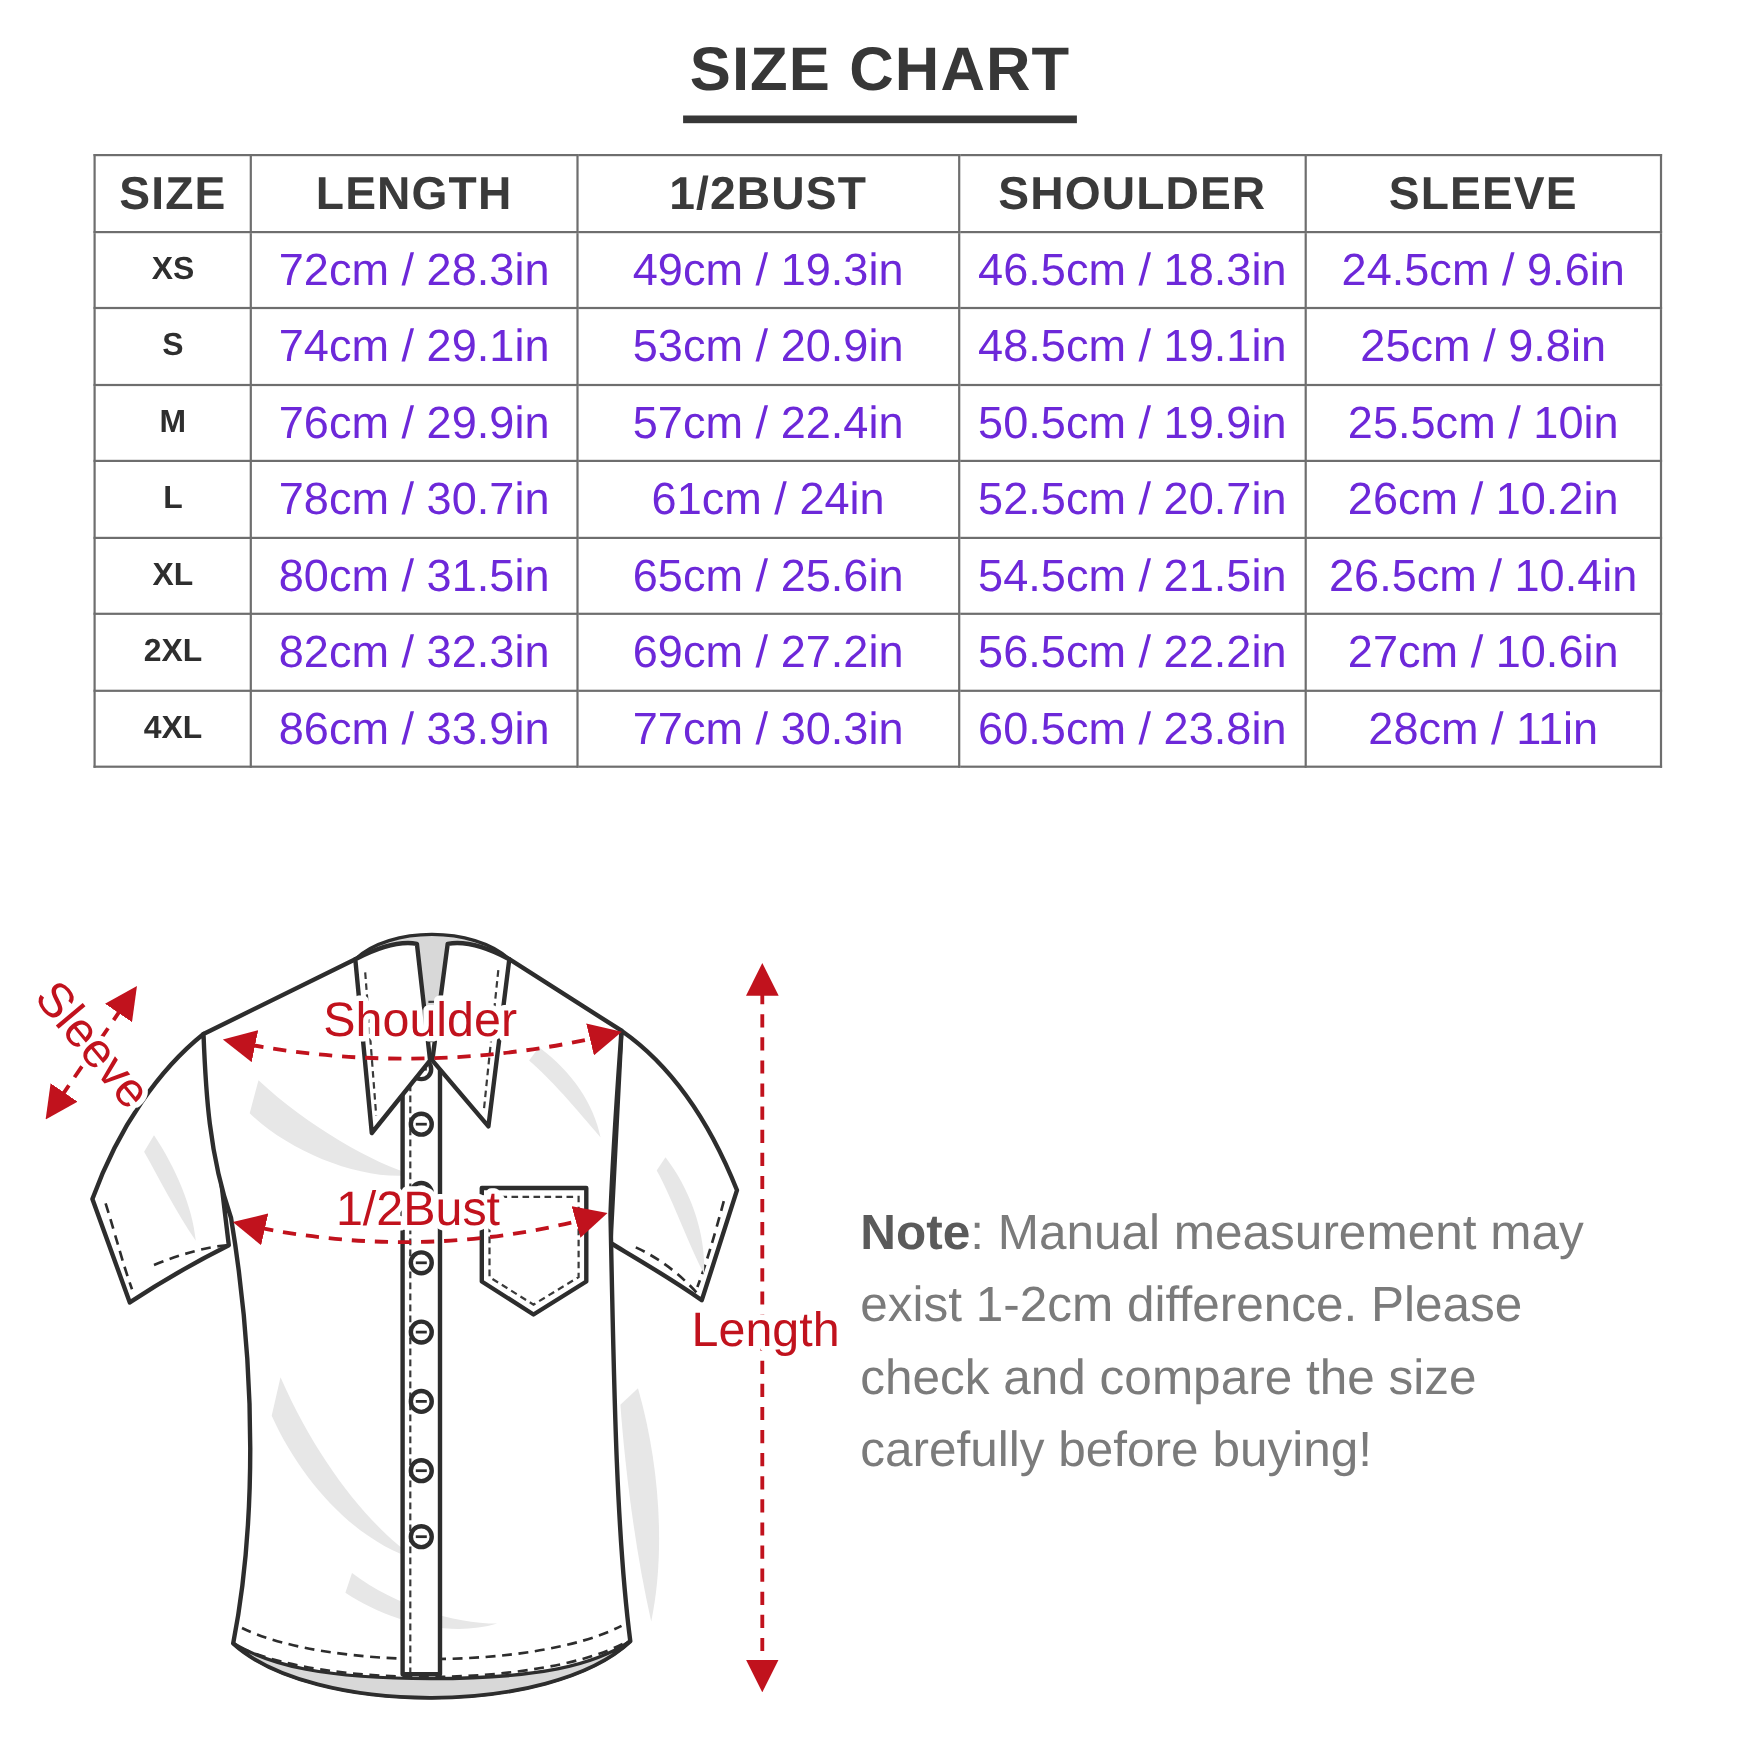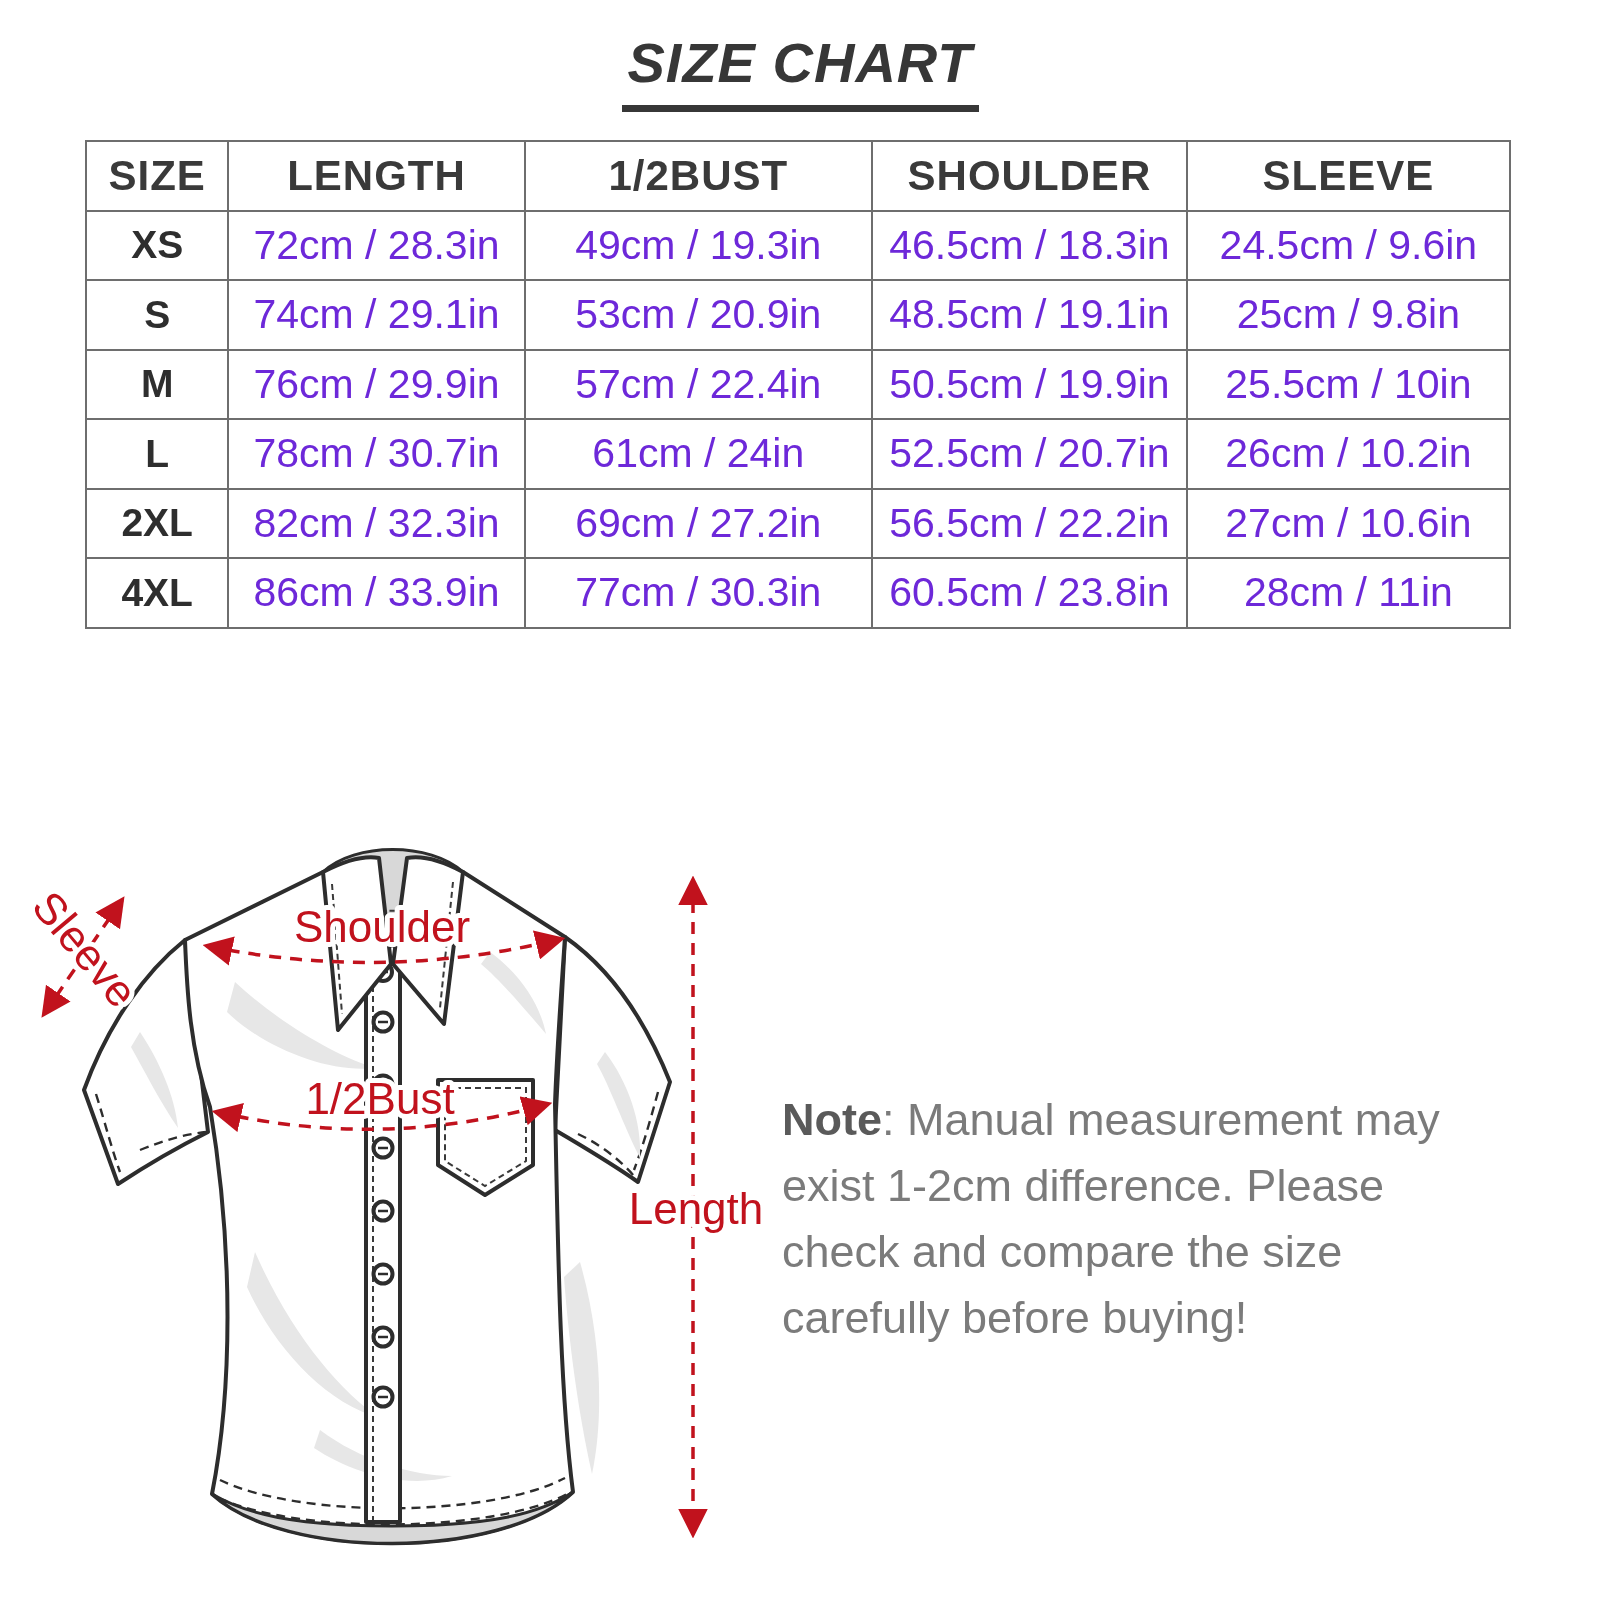--- a/index.html
+++ b/index.html
@@ -7,37 +7,37 @@
     width:1600px;height:1600px;background:#ffffff;
     font-family:"Liberation Sans","DejaVu Sans",sans-serif;
     position:relative;overflow:hidden;
   }
   #canvas{position:absolute;left:0;top:0;width:1600px;height:1600px;}
 
   
   .title-wrap{position:absolute;top:30px;left:0;width:100%;text-align:center;}
   .page-title{
     display:inline-block;font-size:56px;font-weight:bold;color:#373737;
-    letter-spacing:1px;border-bottom:7px solid #373737;padding:0 6px 10px 6px;font-style:italic;
+    letter-spacing:1px;border-bottom:7px solid #373737;padding:0 6px 10px 6px;
   }
 
   
   table.size-table{
     position:absolute;left:85px;top:140px;width:1426px;
     border-collapse:collapse;table-layout:fixed;
   }
   table.size-table th, table.size-table td{
     border:2px solid #6e6e6e;text-align:center;vertical-align:middle;
     height:67.5px;padding:0;
   }
   table.size-table thead th{
     font-size:42px;font-weight:bold;color:#3a3a3a;letter-spacing:1px;
   }
   table.size-table tbody th{
-    font-size:39px;font-weight:bold;color:#2e2e2e;
+    font-size:29px;font-weight:bold;color:#2e2e2e;
   }
   table.size-table tbody td{
     font-size:41px;font-weight:normal;color:#6d28d9;
   }
 
   
   .shirt-diagram{position:absolute;left:20px;top:832px;width:745px;height:770px;}
   .note-block{
     position:absolute;left:782px;top:1042px;width:695px;
     font-size:45px;line-height:66px;color:#7b7b7b;
@@ -105,20 +105,27 @@
           <td>25.5cm / 10in</td>
         </tr>
         <tr>
           <th>L</th>
           <td>78cm / 30.7in</td>
           <td>61cm / 24in</td>
           <td>52.5cm / 20.7in</td>
           <td>26cm / 10.2in</td>
         </tr>
         <tr>
+          <th>XL</th>
+          <td>80cm / 31.5in</td>
+          <td>65cm / 25.6in</td>
+          <td>54.5cm / 21.5in</td>
+          <td>26.5cm / 10.4in</td>
+        </tr>
+        <tr>
           <th>2XL</th>
           <td>82cm / 32.3in</td>
           <td>69cm / 27.2in</td>
           <td>56.5cm / 22.2in</td>
           <td>27cm / 10.6in</td>
         </tr>
         <tr>
           <th>4XL</th>
           <td>86cm / 33.9in</td>
           <td>77cm / 30.3in</td>

